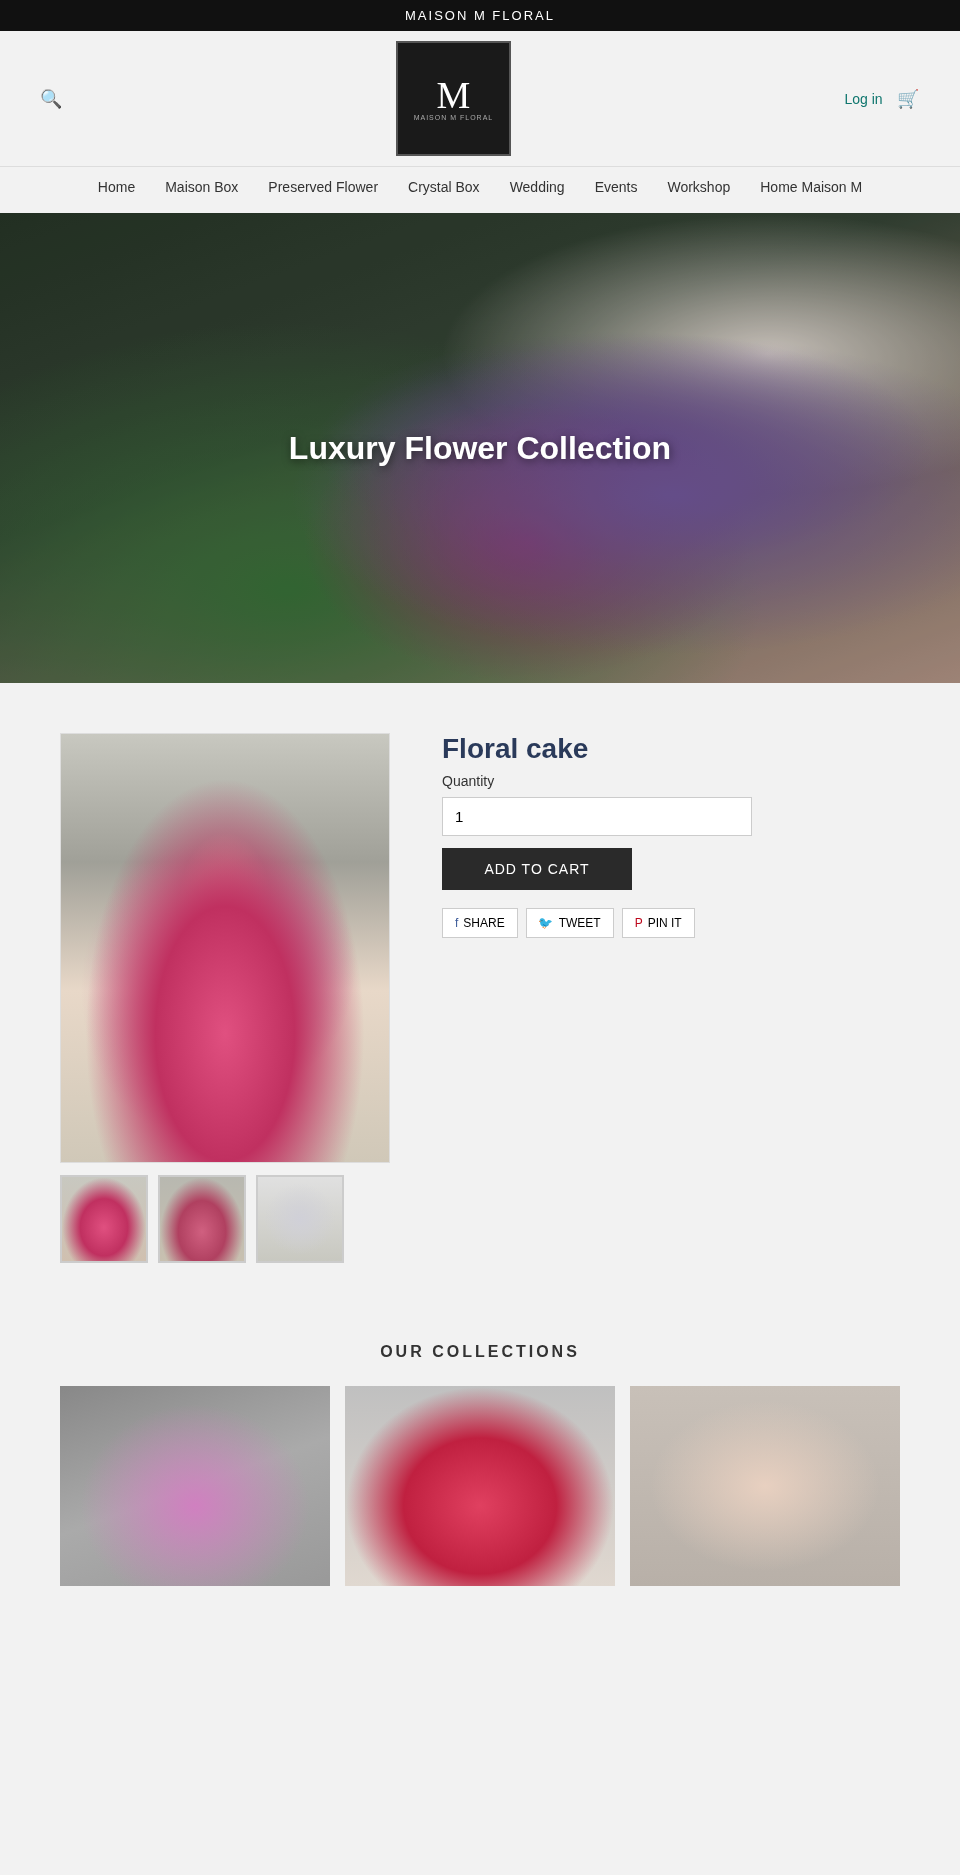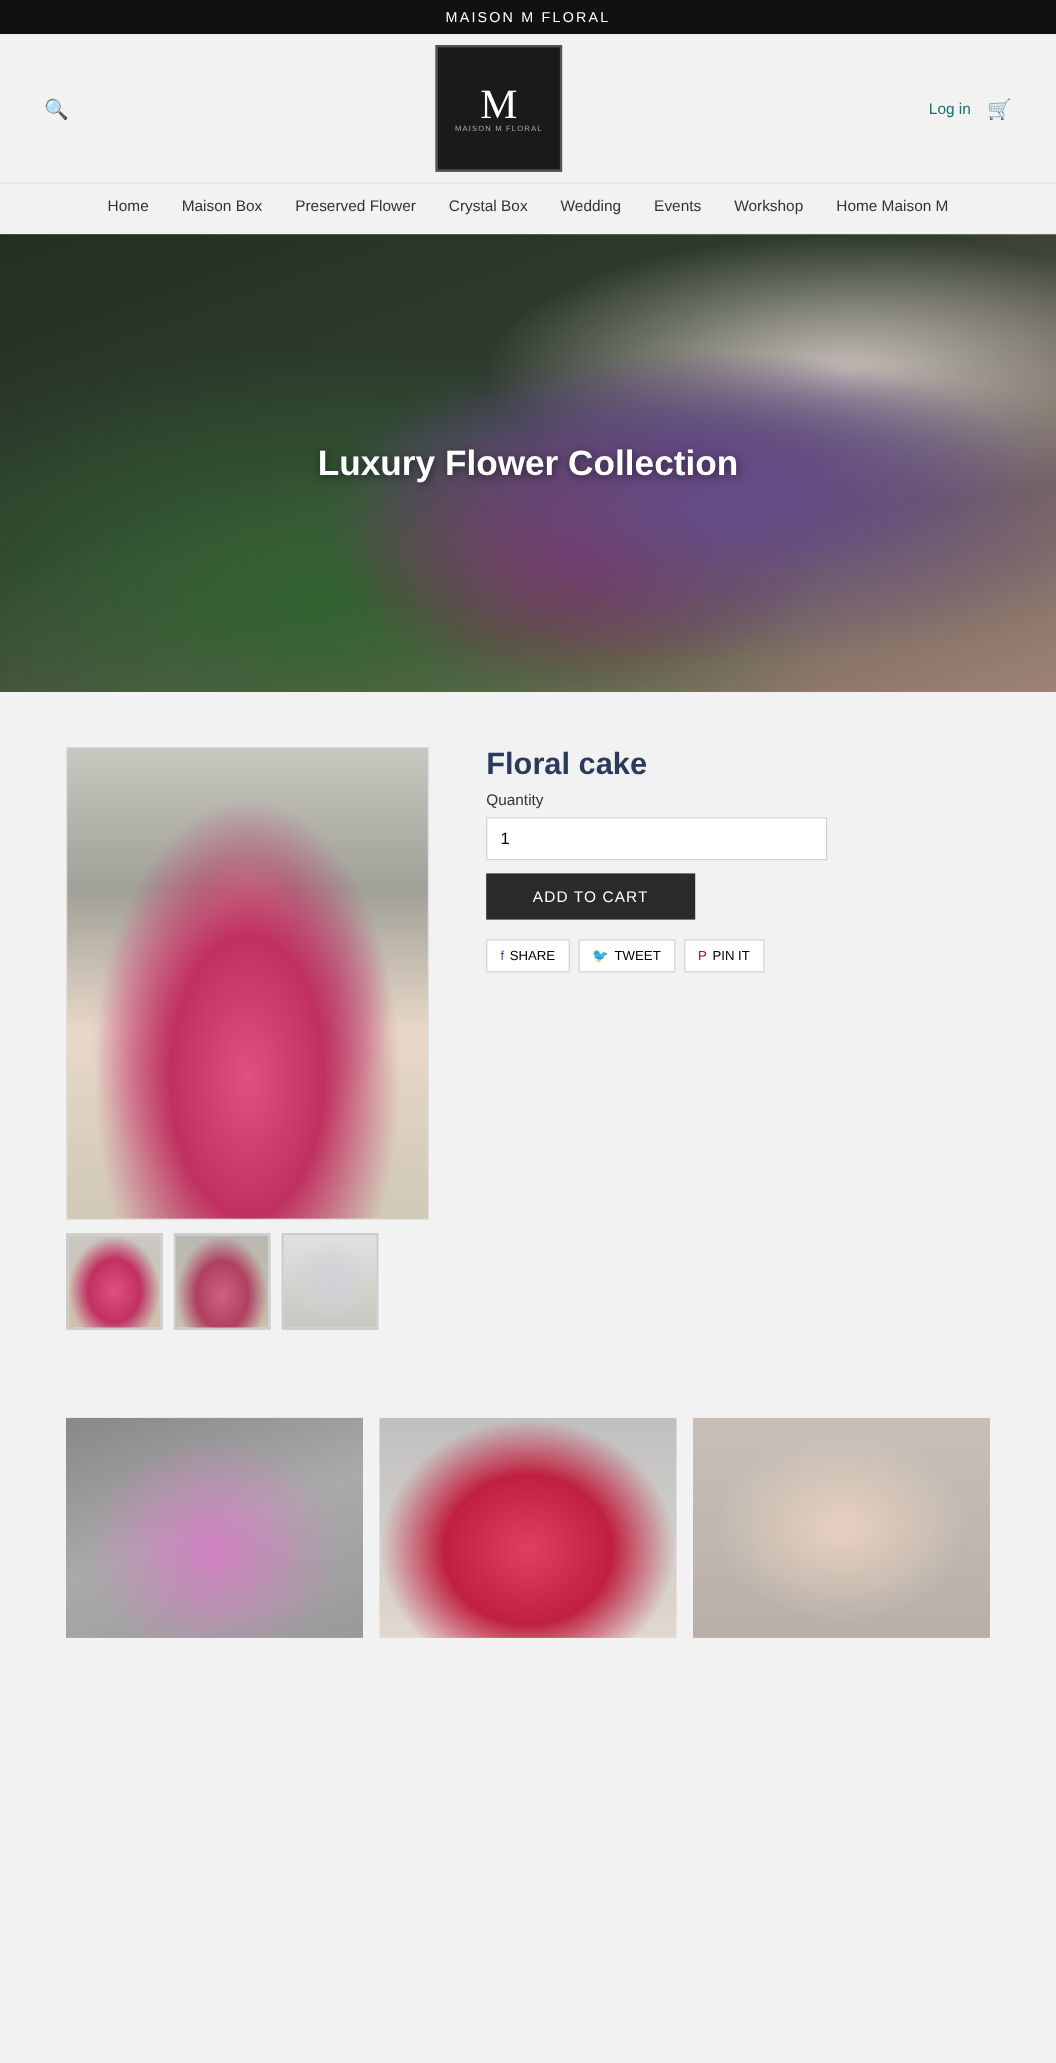--- a/index.html
+++ b/index.html
@@ -76,21 +76,21 @@
     }
     nav a {
       text-decoration: none;
       color: #333;
       font-size: 14px;
     }
 
     
     .hero {
       width: 100%;
-      height: 416px;
+      height: 470px;
       background: linear-gradient(135deg, #2d4a2d 0%, #4a6a3a 30%, #6b8a5a 50%, #c09070 70%, #d4a080 100%);
       display: flex;
       align-items: center;
       justify-content: center;
       position: relative;
       overflow: hidden;
     }
     .hero-overlay {
       position: absolute;
       inset: 0;
@@ -331,18 +331,19 @@
         <button class="social-btn">
           <span class="icon-pin">P</span>
           <span>PIN IT</span>
         </button>
       </div>
     </div>
   </div>
 </section>
 
 <section class="collections-section">
+  <h2 class="collections-title">OUR COLLECTIONS</h2>
   <div class="collections-grid">
     <div class="collection-card collection-card-1"></div>
     <div class="collection-card collection-card-2"></div>
     <div class="collection-card collection-card-3"></div>
   </div>
 </section>
 
 </body></html>

